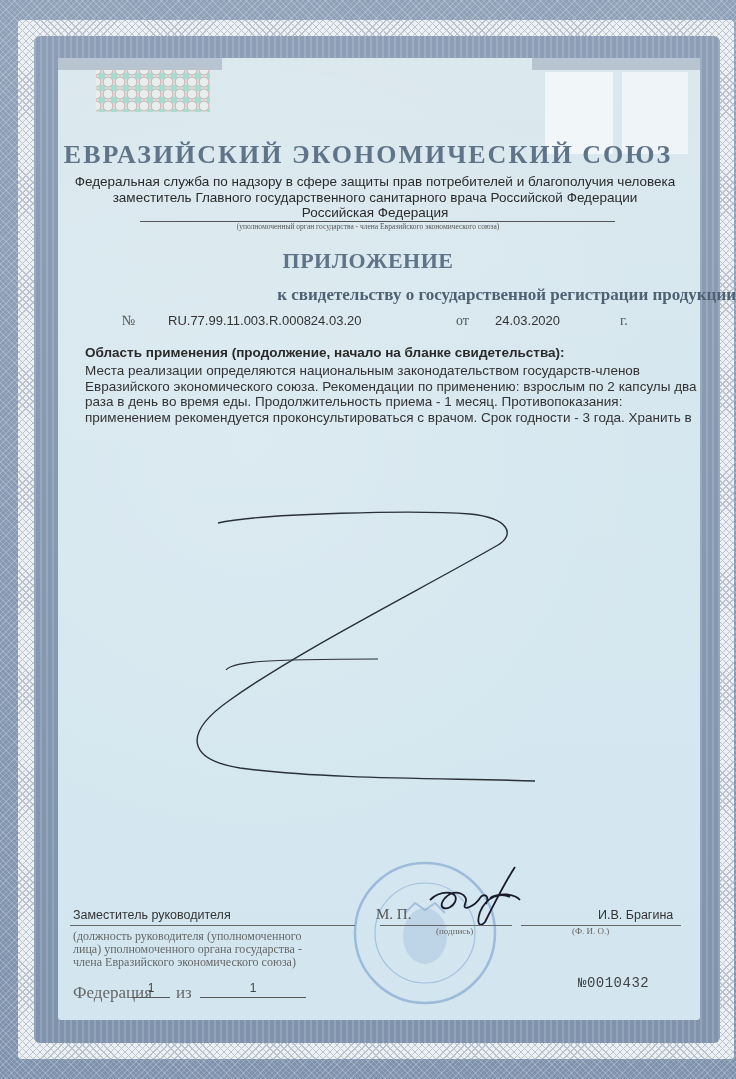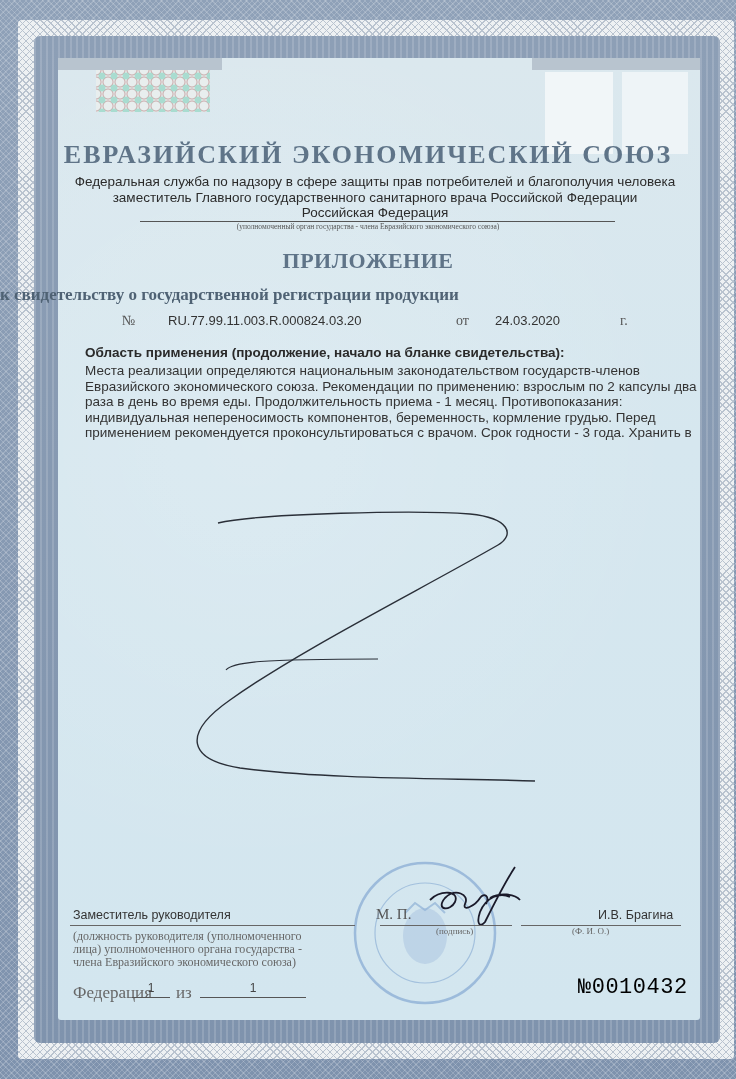--- a/index.html
+++ b/index.html
@@ -33,21 +33,21 @@
   .white-box1{position:absolute;left:545px;top:72px;width:68px;height:82px;background:#f1f6f8;}
   .white-box2{position:absolute;left:622px;top:72px;width:66px;height:82px;background:#eef4f7;}
 
   .title{position:absolute;left:0;width:736px;top:140px;text-align:center;font-family:"Liberation Serif",serif;font-weight:bold;font-size:26px;letter-spacing:2px;color:#5f7488;}
   .authority{position:absolute;left:70px;width:610px;text-align:center;font-size:13.5px;color:#2b2b2b;line-height:16px;}
   .a1{top:174px;} .a2{top:190px;} .a3{top:205px;}
   .auth-rule{position:absolute;left:140px;width:475px;top:221px;border-top:1px solid #555;}
   .auth-caption{position:absolute;left:0;width:736px;top:222px;text-align:center;font-family:"Liberation Serif",serif;font-size:7.5px;color:#555;}
 
   .appendix{position:absolute;left:0;width:736px;top:248px;text-align:center;font-family:"Liberation Serif",serif;font-weight:bold;font-size:22px;color:#5f7488;letter-spacing:0.5px;}
-  .subtitle{position:absolute;left:0;width:736px;top:285px;text-align:left;font-family:"Liberation Serif",serif;font-weight:bold;font-size:17px;color:#4f6274;}
+  .subtitle{position:absolute;left:0;width:736px;top:285px;text-align:right;font-family:"Liberation Serif",serif;font-weight:bold;font-size:17px;color:#4f6274;}
   .num-sign{position:absolute;left:122px;top:313px;font-family:"Liberation Serif",serif;font-size:14px;color:#555;}
   .reg-num{position:absolute;left:168px;top:313px;font-size:13px;color:#333;}
   .ot{position:absolute;left:456px;top:313px;font-family:"Liberation Serif",serif;font-size:14px;color:#555;}
   .reg-date{position:absolute;left:495px;top:313px;font-size:13px;color:#333;}
   .god{position:absolute;left:620px;top:313px;font-family:"Liberation Serif",serif;font-size:14px;color:#555;}
 
   .scope-head{position:absolute;left:85px;top:345px;font-size:13.5px;font-weight:bold;color:#2a2a2a;}
   .scope-body{position:absolute;left:85px;top:363px;width:600px;font-size:13.5px;line-height:15.5px;color:#333;}
   .scope-body div{white-space:nowrap;}
 
@@ -59,21 +59,21 @@
   .rule-sign{position:absolute;left:380px;width:132px;top:925px;border-top:1px solid #666;}
   .sign-caption{position:absolute;left:436px;top:926px;font-family:"Liberation Serif",serif;font-size:9px;color:#666;}
   .rule-fio{position:absolute;left:521px;width:160px;top:925px;border-top:1px solid #666;}
   .fio-name{position:absolute;left:598px;top:908px;font-size:12.5px;color:#333;}
   .fio-caption{position:absolute;left:572px;top:926px;font-family:"Liberation Serif",serif;font-size:9px;color:#666;}
   .pos-caption{position:absolute;left:73px;top:930px;font-family:Liberation Serif, serif;font-size:12px;line-height:13px;color:#666;}
   .page-label{position:absolute;left:73px;top:983px;font-family:"Liberation Serif",serif;font-size:17px;color:#666;}
   .page-blank1{position:absolute;left:132px;top:981px;width:38px;border-bottom:1px solid #555;height:16px;text-align:center;font-size:12px;color:#444;}
   .iz{position:absolute;left:176px;top:983px;font-family:"Liberation Serif",serif;font-size:17px;color:#666;}
   .page-blank2{position:absolute;left:200px;top:981px;width:106px;border-bottom:1px solid #555;height:16px;text-align:center;font-size:12px;color:#444;}
-  .serial{position:absolute;left:578px;top:975px;font-family:"Liberation Mono",monospace;font-size:22px;color:#000000;letter-spacing:0.5px;}
+  .serial{position:absolute;left:578px;top:975px;font-family:"Liberation Mono",monospace;font-size:14px;color:#404040;letter-spacing:0.5px;}
   .stamp{position:absolute;left:350px;top:858px;width:150px;height:150px;pointer-events:none;}
 </style>
 </head>
 <body>
 
 <div class="frame-outer"></div>
 <div class="frame-lattice"></div>
 <div class="frame-inner"></div>
 <div class="page"></div>
 <div class="gray-strip-left"></div>
@@ -95,21 +95,20 @@
 <div class="reg-num">RU.77.99.11.003.R.000824.03.20</div>
 <div class="ot">от</div>
 <div class="reg-date">24.03.2020</div>
 <div class="god">г.</div>
 
 <div class="scope-head">Область применения (продолжение, начало на бланке свидетельства):</div>
 <div class="scope-body">
   <div>Места реализации определяются национальным законодательством государств-членов</div>
   <div>Евразийского экономического союза. Рекомендации по применению: взрослым по 2 капсулы два</div>
   <div>раза в день во время еды. Продолжительность приема - 1 месяц. Противопоказания:</div>
-  <div>индивидуальная непереносимость компонентов, беременность, кормление грудью. Перед</div>
   <div>применением рекомендуется проконсультироваться с врачом. Срок годности - 3 года. Хранить в</div>
 </div>
 
 <svg class="zstroke" viewBox="0 0 736 1079">
   <path d="M218,523 C260,513 420,510 470,514 C510,518 515,535 498,545 C420,590 300,650 230,700 C180,735 190,760 240,768 C330,780 460,778 535,781" fill="none" stroke="#2a2f38" stroke-width="1.4"></path>
   <path d="M226,670 C232,662 260,659 378,659" fill="none" stroke="#2a2f38" stroke-width="1.2"></path>
 </svg>
 
 <svg class="stamp" viewBox="0 0 150 150">
   <circle cx="75" cy="75" r="70" fill="none" stroke="#8fb0d6" stroke-width="2.5" opacity="0.8"></circle>

